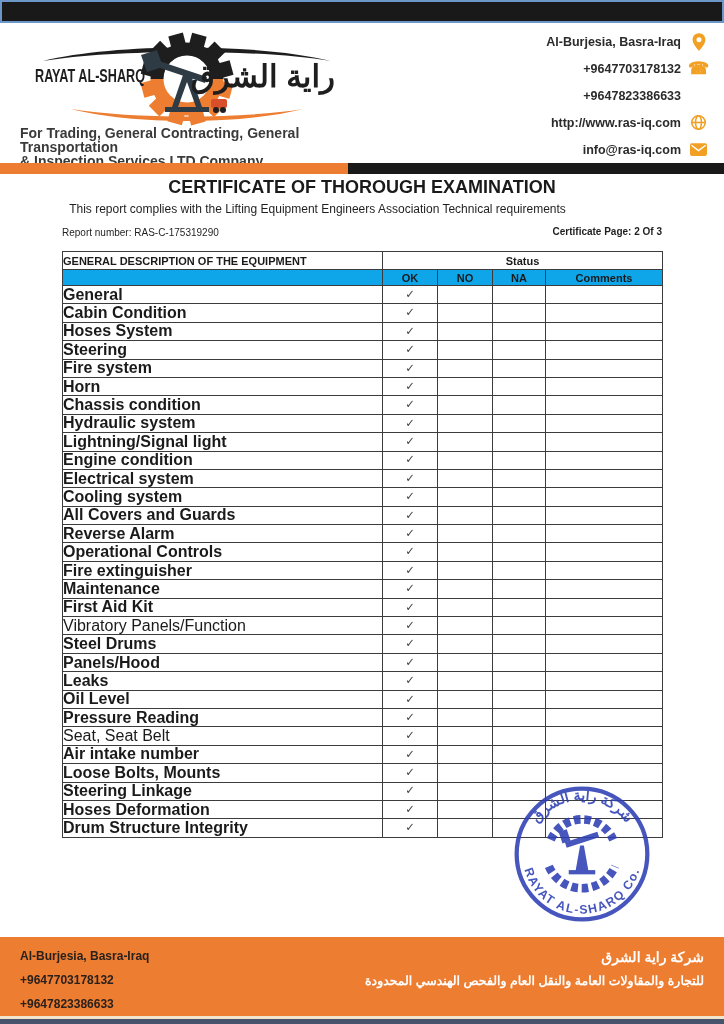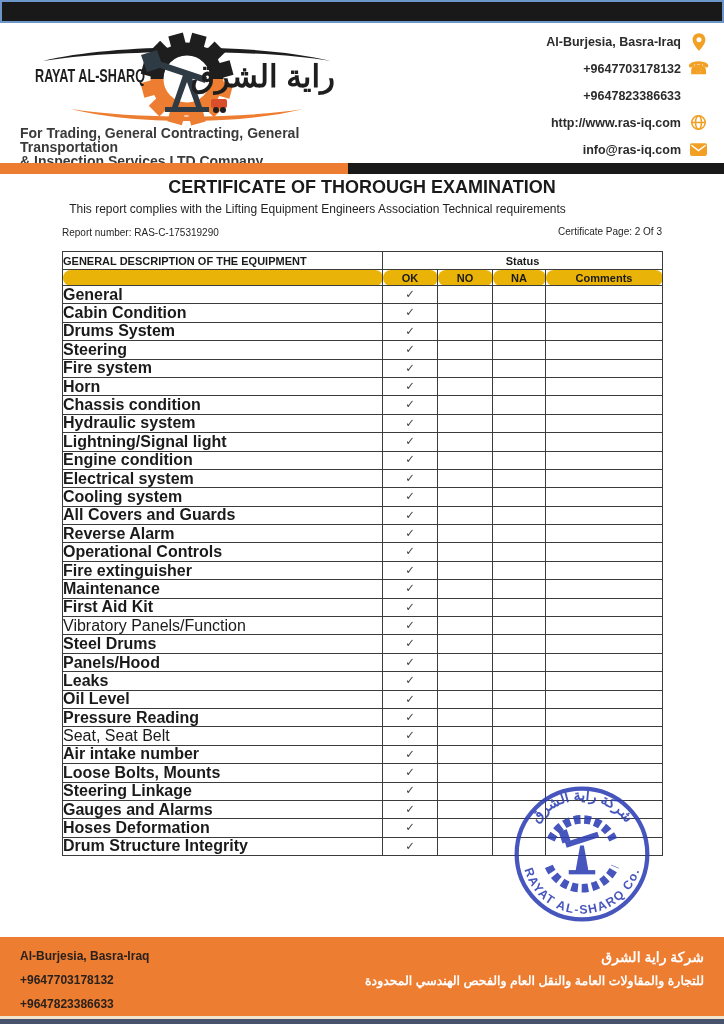--- a/index.html
+++ b/index.html
@@ -37,32 +37,32 @@
     font-size:18px; font-weight:bold; color:#1A1A1A;
   }
   .cert-subtitle {
     position:absolute; left:0; top:202px; width:635px; text-align:center;
     font-size:12px; color:#1F1F1F;
   }
   .report-number {
     position:absolute; left:62px; top:227px; font-size:10px; color:#1F1F1F;
   }
   .cert-page {
-    position:absolute; right:62px; top:226px; font-size:10px; font-weight:normal; color:#1F1F1F;
+    position:absolute; right:62px; top:226px; font-size:10px; font-weight:bold; color:#1F1F1F;
   }
   
   .cert-table {
     position:absolute; left:62px; top:242px; width:600px;
     border-collapse:collapse; table-layout:fixed;margin-top:9px;
   }
   .cert-table th, .cert-table td { border:1px solid #3C3C3C; padding:0; }
   .cert-table th { font-size:11px; color:#1A1A1A; }
   .hdr-row1 th { height:17px; }
   .desc-header { text-align:left; padding-left:5px; }
-  .hdr-row2 th { height:15px; background:#eab308;border-radius:8px; }
+  .hdr-row2 th { height:15px; background:#0ea5e9; }
   .desc-cell {
     height:17.4px; font-size:16px; font-weight:bold; color:#1A1A1A;
     padding-left:5px; line-height:1;
   }
   .desc-cell.normal { font-weight:normal; }
   .status-cell {
     height:17.4px; text-align:center; font-size:11.5px; color:#474747; line-height:1;
   }
   
   .stamp { position:absolute; left:511px; top:783px; width:142px; height:142px; opacity:0.88; }
@@ -219,21 +219,21 @@
           <td class="status-cell"></td>
         </tr>
         <tr>
           <td class="desc-cell">Cabin Condition</td>
           <td class="status-cell">✓</td>
           <td class="status-cell"></td>
           <td class="status-cell"></td>
           <td class="status-cell"></td>
         </tr>
         <tr>
-          <td class="desc-cell">Drums System</td>
+          <td class="desc-cell">Hoses System</td>
           <td class="status-cell">✓</td>
           <td class="status-cell"></td>
           <td class="status-cell"></td>
           <td class="status-cell"></td>
         </tr>
         <tr>
           <td class="desc-cell">Steering</td>
           <td class="status-cell">✓</td>
           <td class="status-cell"></td>
           <td class="status-cell"></td>
@@ -395,27 +395,20 @@
         </tr>
         <tr>
           <td class="desc-cell">Loose Bolts, Mounts</td>
           <td class="status-cell">✓</td>
           <td class="status-cell"></td>
           <td class="status-cell"></td>
           <td class="status-cell"></td>
         </tr>
         <tr>
           <td class="desc-cell">Steering Linkage</td>
-          <td class="status-cell">✓</td>
-          <td class="status-cell"></td>
-          <td class="status-cell"></td>
-          <td class="status-cell"></td>
-        </tr>
-        <tr>
-          <td class="desc-cell">Gauges and Alarms</td>
           <td class="status-cell">✓</td>
           <td class="status-cell"></td>
           <td class="status-cell"></td>
           <td class="status-cell"></td>
         </tr>
         <tr>
           <td class="desc-cell">Hoses Deformation</td>
           <td class="status-cell">✓</td>
           <td class="status-cell"></td>
           <td class="status-cell"></td>

